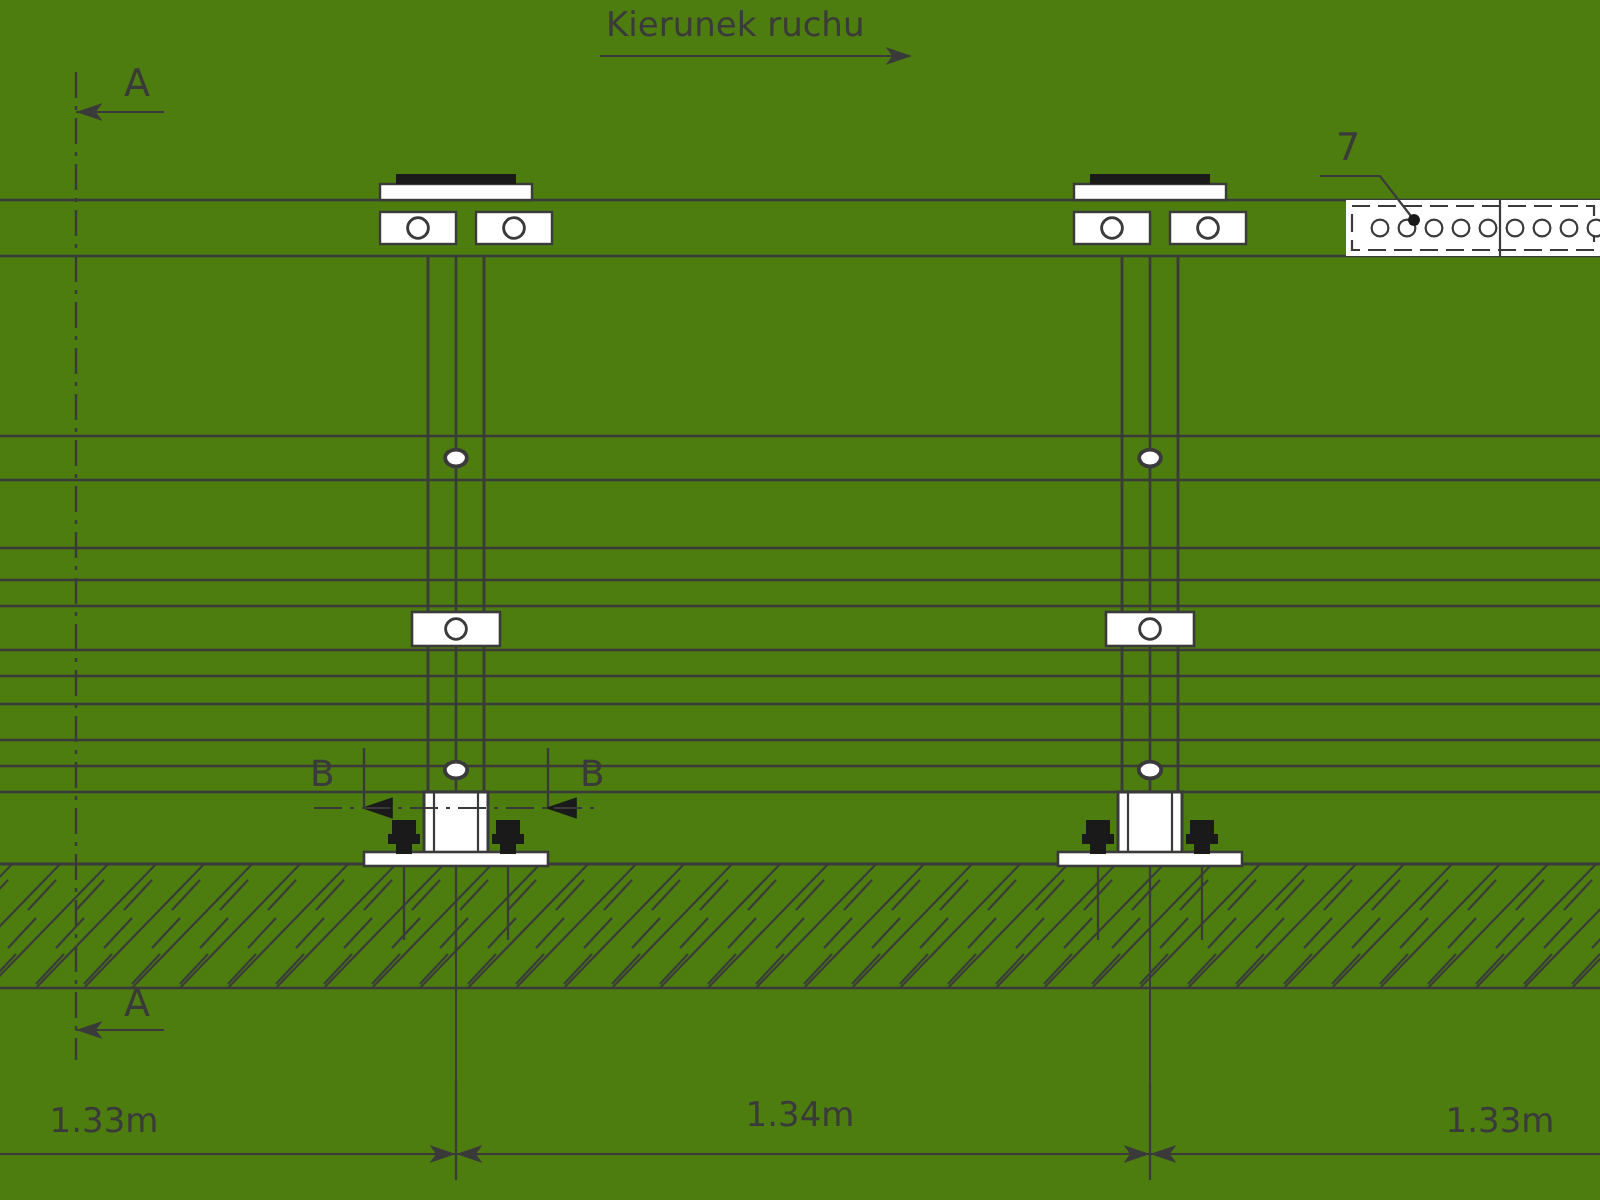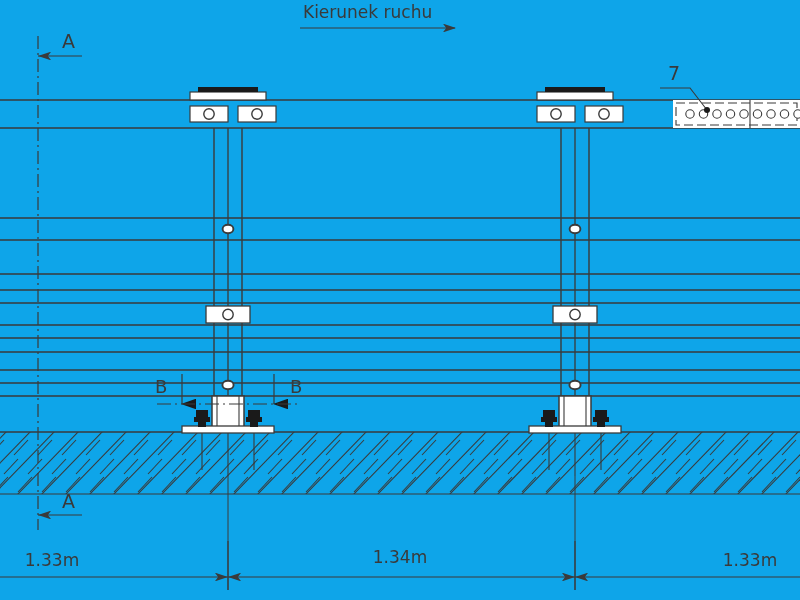--- a/index.html
+++ b/index.html
@@ -1,18 +1,18 @@
 <!DOCTYPE html>
 <html><head>
 <meta charset="utf-8">
 <style>
   html,body{margin:0;padding:0;background:#ffffff;}
   body{width:800px;height:600px;overflow:hidden;
        font-family:"DejaVu Sans","Liberation Sans",sans-serif;}
-  #stage{position:relative;width:800px;height:600px;background:#0ea5e9;}
+  #stage{position:relative;width:800px;height:600px;background:#4d7c0f;}
   svg{display:block;}
   .lbl{fill:#3a3a3a;font-family:"DejaVu Sans","Liberation Sans",sans-serif;}
 </style>
 </head>
 <body>
 
 <div id="stage">
 <svg width="800" height="600" viewBox="0 0 800 600" xmlns="http://www.w3.org/2000/svg">
 
   <defs>

